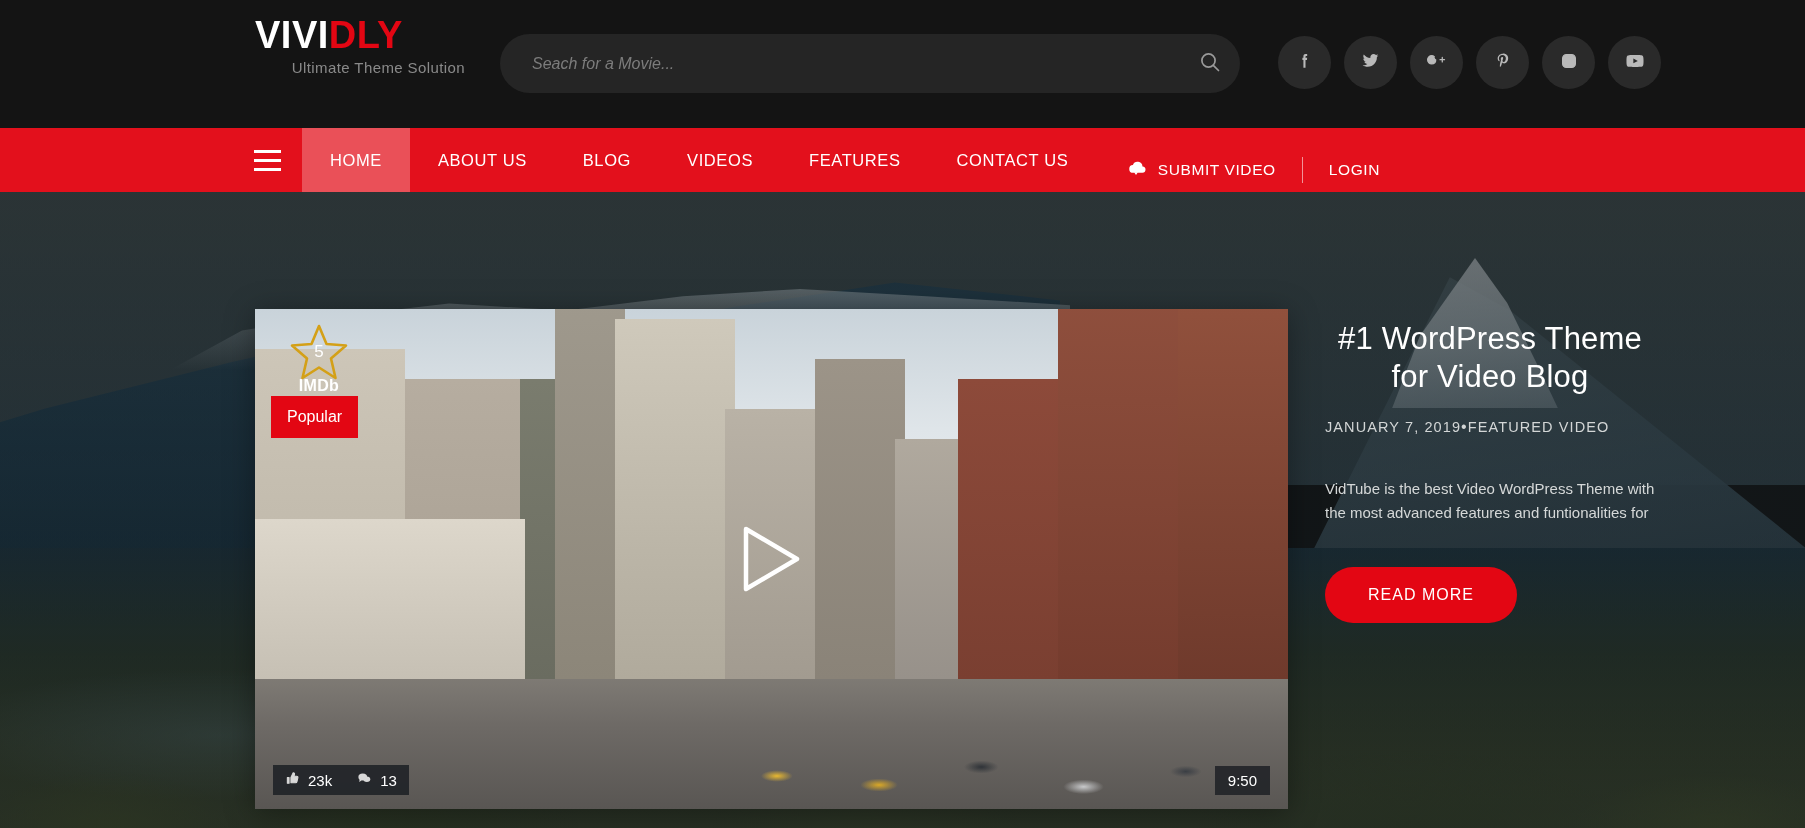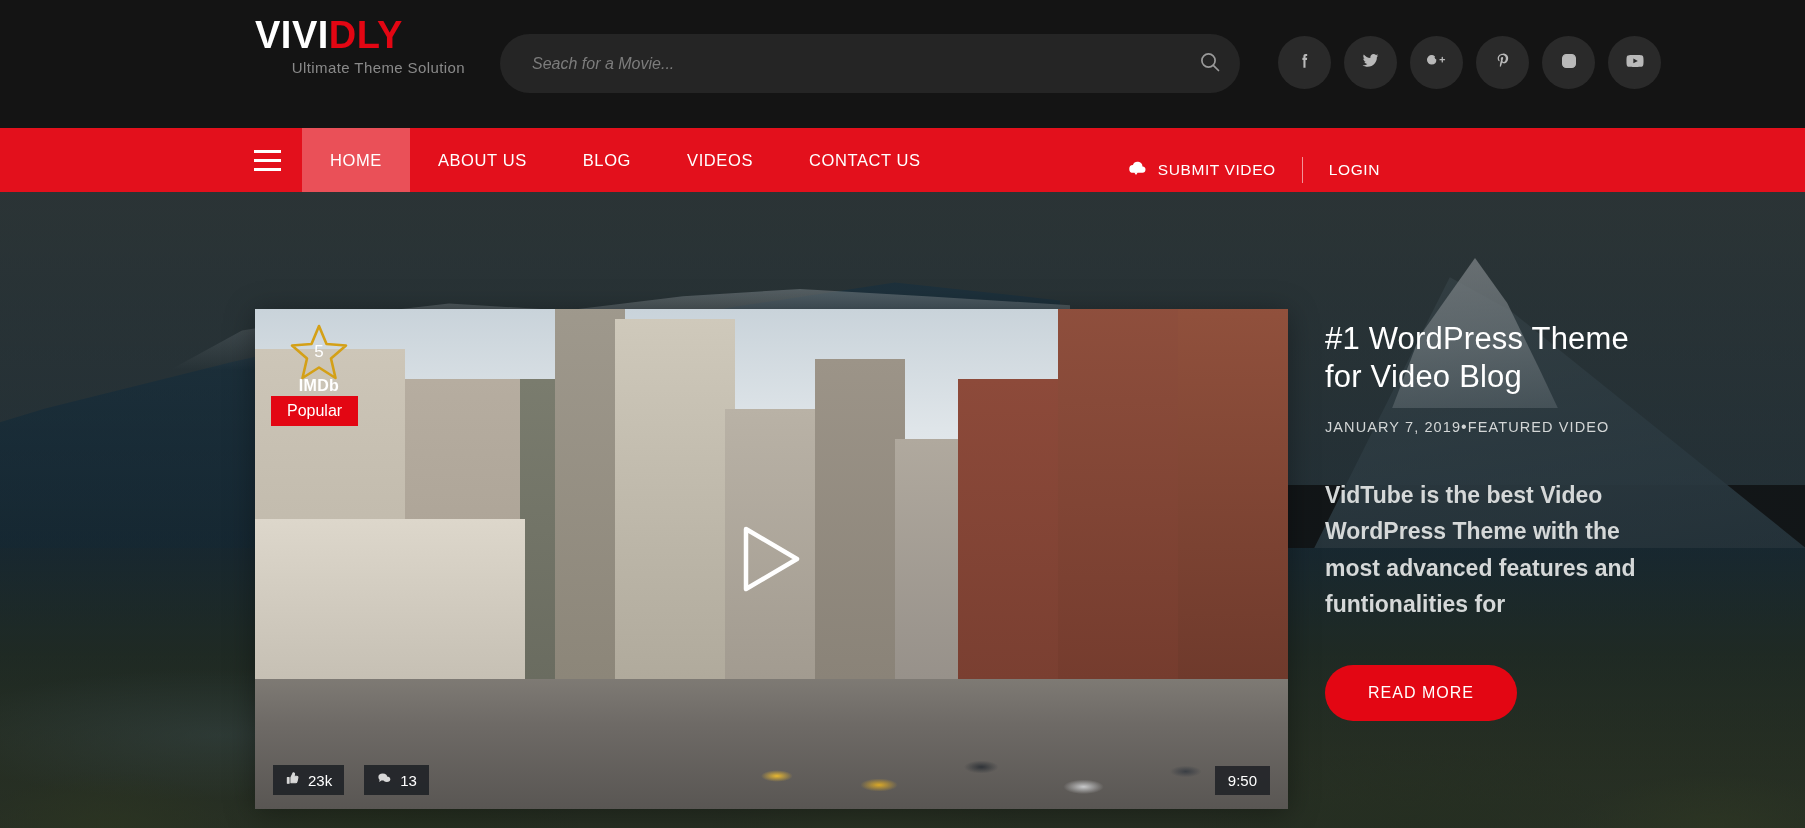--- a/index.html
+++ b/index.html
@@ -194,46 +194,46 @@
   .imdb-star svg { display:block; }
   .imdb-num {
     position:absolute; left:0; top:19px; width:60px; text-align:center;
     color:#ffffff; font-size:17px; font-weight:500;
   }
   .imdb-label {
     color:#ffffff; font-size:16px; font-weight:bold; margin-top:-4px; letter-spacing:.3px;
   }
   .pop-badge {
     position:absolute; left:16px; top:87px; background:#e30613; color:#fff;
-    padding:6px 16px; font-size:16px; white-space:nowrap;
-  }
-
-  .meta-row { position:absolute; left:18px; bottom:14px; display:flex; gap:20px; }
+    padding:12px 16px; font-size:16px; white-space:nowrap;
+  }
+
+  .meta-row { position:absolute; left:18px; bottom:14px; display:flex; gap:0; }
   .meta-pill {
     background:rgba(30,33,37,.88); color:#ffffff; font-size:15px;
     padding:6px 12px; display:flex; align-items:center; gap:8px;
   }
   .meta-pill svg { fill:#d8d8d8; }
   .duration-pill {
     position:absolute; right:18px; bottom:14px;
     background:rgba(30,33,37,.86); color:#ffffff; font-size:15px; padding:6px 13px;
   }
 
   
   .hero-text { position:absolute; left:1325px; top:128px; width:330px; }
   .hero-title {
-    color:#ffffff; font-size:31px; font-weight:400; line-height:1.24; letter-spacing:.2px;
+    color:#ffffff; font-size:31px; font-weight:400; line-height:1.24; letter-spacing:.2px;text-align:center;
   }
   .hero-meta {
     color:#d3d6d6; font-size:14.5px; letter-spacing:1.1px; margin-top:22px;
     display:flex; align-items:center; 
   }
   .hero-meta .dot { font-size:16px; line-height:1; }
   .hero-desc {
-    color:#d5d8d8; font-size:23px; line-height:1.58; margin-top:42px; font-weight:700;
+    color:#d5d8d8; font-size:15px; line-height:1.58; margin-top:42px; font-weight:400;
   }
   .read-more {
     display:inline-block; margin-top:43px; background:#e30613; color:#ffffff;
     font-size:16px; letter-spacing:1px; padding:19px 43px; border:none;
     border-radius:33px; cursor:pointer; font-family:"Liberation Sans", sans-serif;
   }
 </style>
 </head>
 <body>
 
@@ -314,20 +314,21 @@
     <div class="nav-left">
       <div class="hamburger">
         <span></span>
         <span></span>
         <span></span>
       </div>
       <a class="nav-item active">HOME</a>
       <a class="nav-item">ABOUT US</a>
       <a class="nav-item">BLOG</a>
       <a class="nav-item">VIDEOS</a>
+      <a class="nav-item">FEATURES</a>
       <a class="nav-item">CONTACT US</a>
     </div>
 
     <div class="nav-right">
       <a class="submit-video">
         <span>
           <svg width="22" height="16" viewBox="0 0 24 18" fill="#ffffff">
             <path d="M19.3 7.2A5.6 5.6 0 008.5 5.6 4.4 4.4 0 004.4 10a4.4 4.4 0 004.4 4.4h10.1a3.6 3.6 0 00.4-7.2z"></path>
             <path d="M12 16.8l2.1-3h-4.2z"></path>
           </svg>

